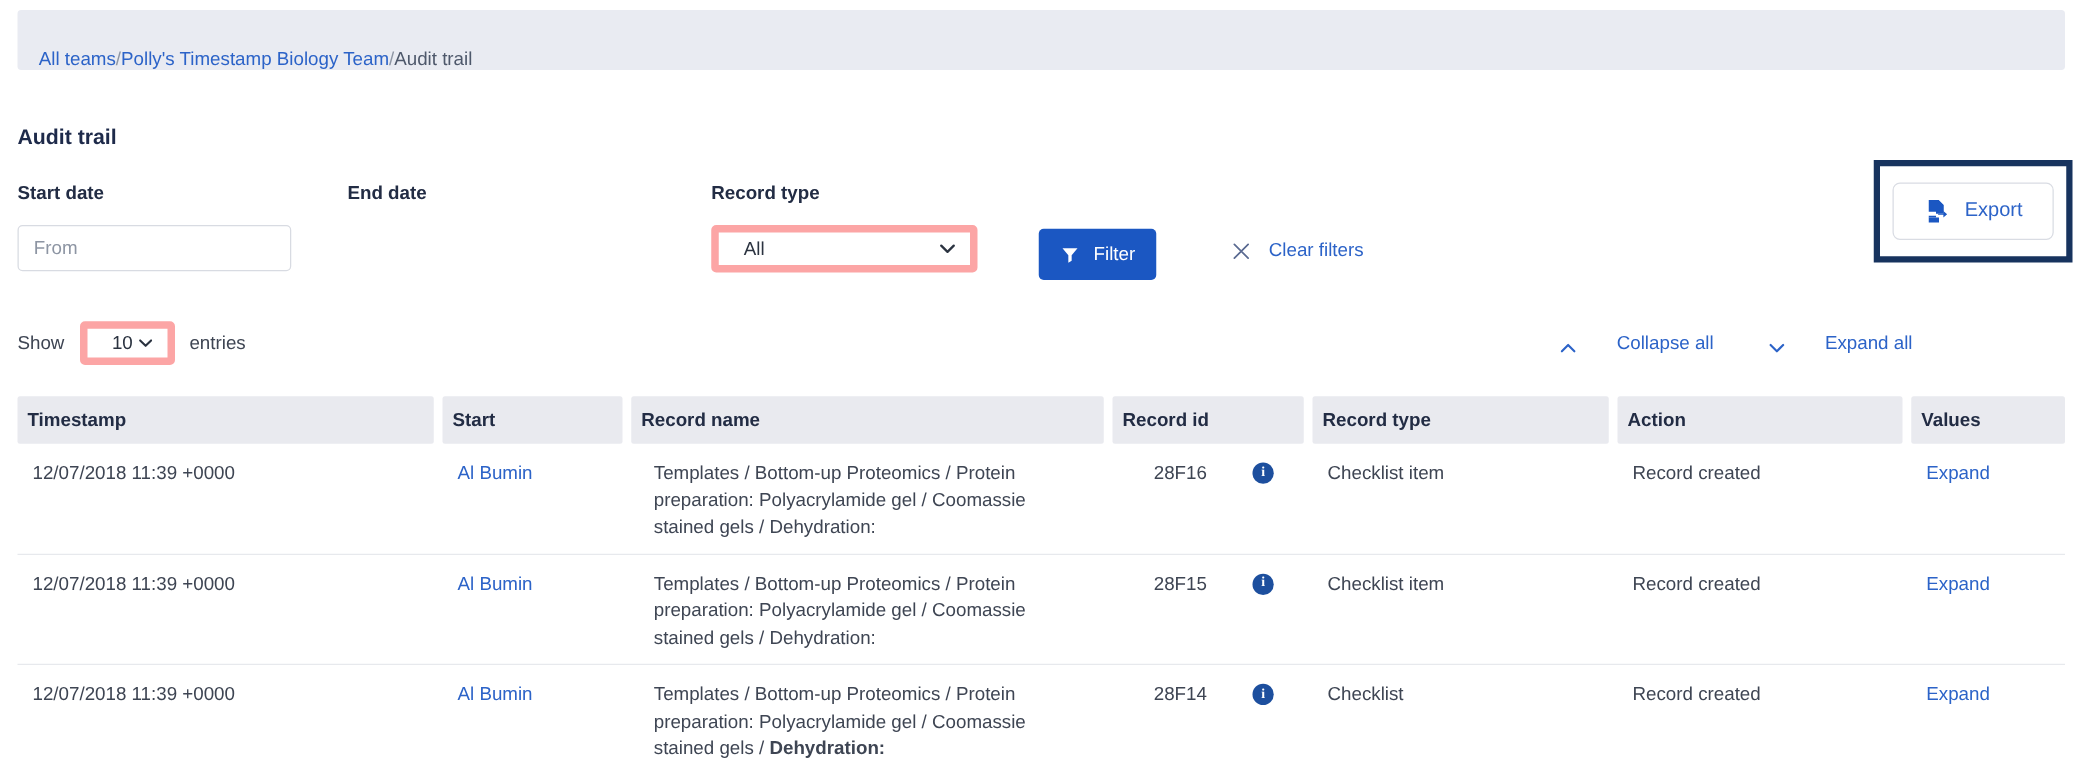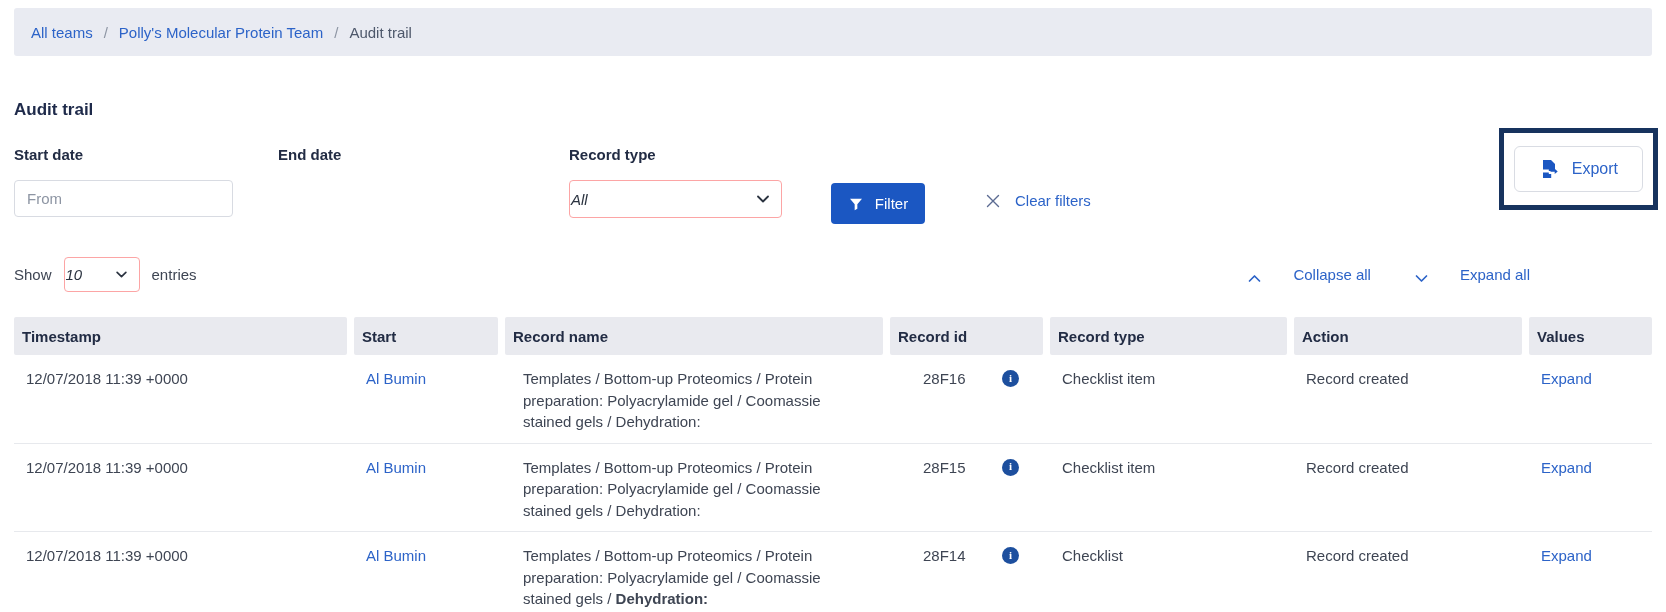--- a/index.html
+++ b/index.html
@@ -4,21 +4,21 @@
 <style>
   * { box-sizing: border-box; margin: 0; padding: 0; }
   html, body { width: 1666px; height: 612px; overflow: hidden; background: #fff; }
   body { font-family: "Liberation Sans", sans-serif; font-size: 15px; color: #3e4553; }
 
   a { text-decoration: none; cursor: pointer; }
   .link { color: #2c63c8; }
 
   
   .breadcrumb { margin: 8px 14px 0 14px; height: 48px; background: #e9ebf2; border-radius: 3px;
-                display: flex; align-items: center; padding: 0 17px; gap: 11px; }
+                display: flex; align-items: flex-end; padding: 0 17px; }
   .crumb-sep { color: #8d95a3; }
   .crumb-current { color: #4e586b; }
 
   .content { position: relative; padding: 0 14px; }
 
   .page-title { margin-top: 44px; font-size: 17px; font-weight: bold; color: #1e2a4a; }
 
   
   .export-wrap { position: absolute; top: 28px; right: 8px; border: 5px solid #17335e;
                  padding: 13px 10px; background: #fff; }
@@ -29,22 +29,22 @@
   
   .filters { display: flex; margin-top: 26px; align-items: flex-start; gap: 34px; }
   .f-col { display: flex; flex-direction: column; }
   .f-label { font-weight: bold; color: #222c44; margin-bottom: 17px; }
   .f-input { height: 37px; border: 1px solid #d8dbe2; border-radius: 4px; padding: 0 12px;
              font-family: inherit; font-size: 15px; color: #3e4553; width: 100%; }
   .f-input::placeholder { color: #8d95a3; }
   .col-start { width: 219px; margin-right: 11px; }
   .col-end   { width: 224px; margin-right: 33px; }
   .col-type  { width: 213px; margin-right: 15px; }
-  .fake-select { position: relative; height: 38px; border: 1px solid #fca5a5; border-radius: 4px;
-                 display: flex; align-items: center; padding: 0 1px; cursor: pointer; color: #2b3340; font-style: italic; }
+  .fake-select { position: relative; height: 38px; border: 6px solid #fca5a5; border-radius: 4px;
+                 display: flex; align-items: center; padding: 0 20px; cursor: pointer; color: #2b3340; }
   .fake-select .chev { position: absolute; right: 12px; }
   .filter-btn { margin-top: 37px; height: 41px; width: 94px; background: #1b57c2; border: none;
                 border-radius: 4px; color: #fff; font-size: 15px; font-family: inherit;
                 display: flex; align-items: center; justify-content: center; gap: 11px; cursor: pointer; }
   .clear-filters { margin-top: 46px; margin-left: 26px; display: flex; align-items: center;
                    gap: 14px; color: #2c63c8; }
 
   
   .list-controls { margin-top: 33px; display: flex; align-items: center; justify-content: space-between; }
   .show-group { display: flex; align-items: center; gap: 12px; color: #3e4553; }
@@ -69,21 +69,21 @@
                display: inline-flex; align-items: center; justify-content: center; cursor: pointer;
                font-family: "Liberation Serif", serif; flex: 0 0 auto; }
   .icon { display: inline-flex; align-items: center; }
 </style>
 </head>
 <body>
 
 <nav class="breadcrumb" id="breadcrumb">
     <a class="link">All teams</a>
     <span class="crumb-sep">/</span>
-    <a class="link">Polly's Molecular Protein Team</a>
+    <a class="link">Polly's Timestamp Biology Team</a>
     <span class="crumb-sep">/</span>
     <span class="crumb-current">Audit trail</span>
   </nav>
 
 <div class="content">
   <h1 class="page-title">Audit trail</h1>
 
   <div class="export-wrap">
     <button class="export-btn">
       <span class="icon">

